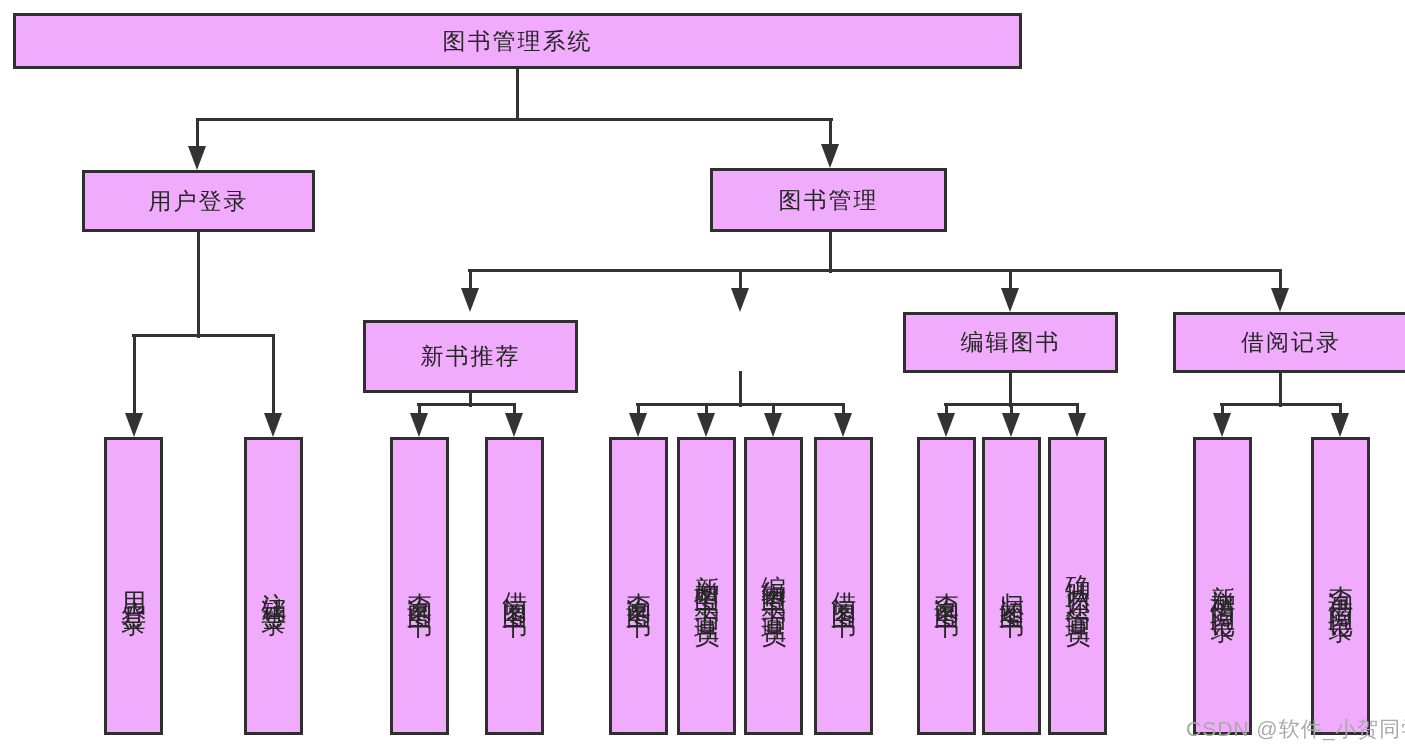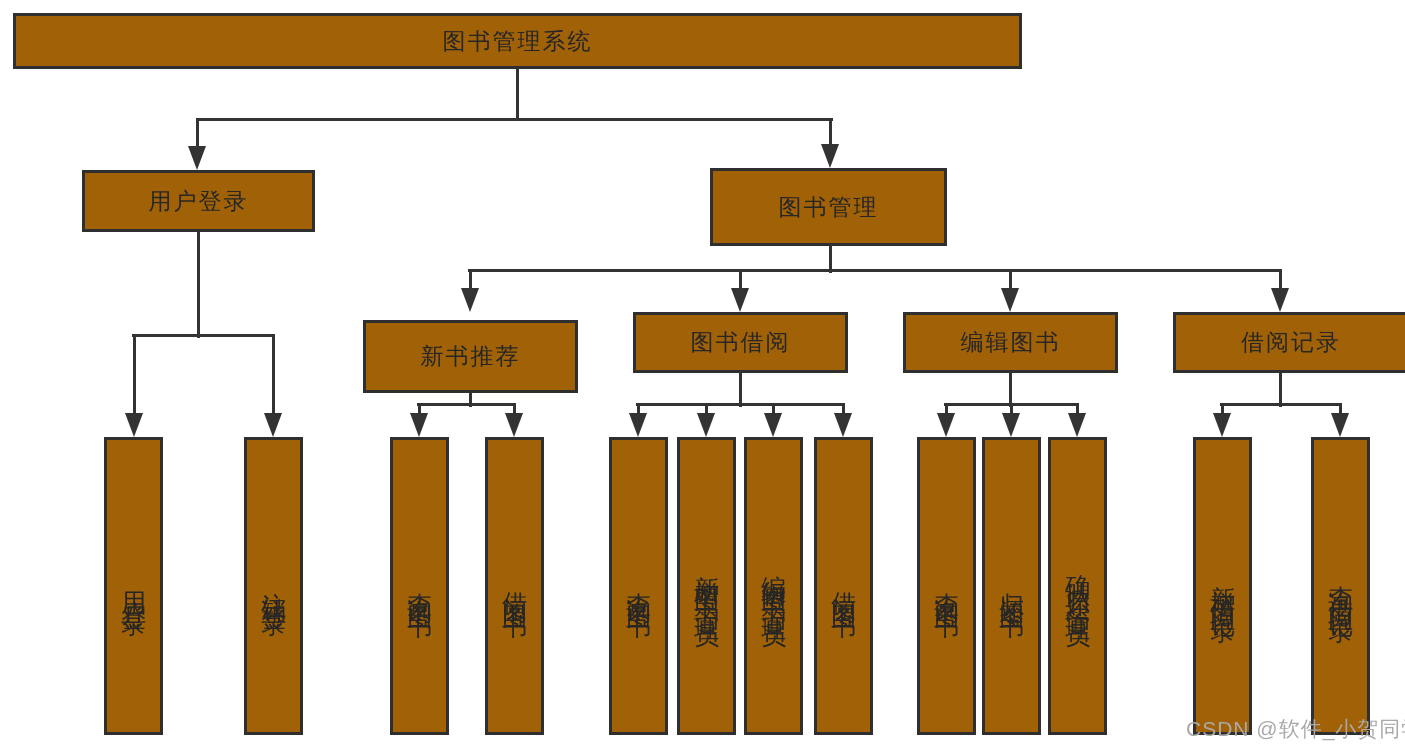--- a/index.html
+++ b/index.html
@@ -2,21 +2,21 @@
 <html><head>
 <meta charset="utf-8">
 <style>
   html,body{margin:0;padding:0;background:#ffffff;}
   .canvas{
     position:relative;width:1405px;height:747px;background:#ffffff;
     font-family:"Liberation Sans",sans-serif;overflow:hidden;
   }
   .box{
     position:absolute;box-sizing:border-box;
-    border:3px solid #2f2f2f;background:#a16207;color:#262626;
+    border:3px solid #2f2f2f;background:#f0abfc;color:#262626;
     display:flex;align-items:center;justify-content:center;
   }
   .hlabel{font-size:23px;letter-spacing:2px;white-space:nowrap;}
   .vlabel{
     writing-mode:vertical-rl;text-orientation:mixed;
     font-size:25px;letter-spacing:7px;line-height:1.1;white-space:nowrap;
   }
   .vline,.hline{position:absolute;background:#333333;}
   .tri{
     position:absolute;width:0;height:0;
@@ -89,29 +89,26 @@
       <div class="tri" style="left: 1331px; top: 413px;"></div>
     </div>
 
   <div class="box" style="left:13px;top:13px;width:1009px;height:56px">
     <span class="hlabel node-label">图书管理系统</span>
   </div>
 
   <div class="box" style="left:82px;top:170px;width:233px;height:62px">
     <span class="hlabel node-label">用户登录</span>
   </div>
-  <div class="box" style="left:710px;top:168px;width:237px;height:78px">
+  <div class="box" style="left:710px;top:168px;width:237px;height:64px">
     <span class="hlabel node-label">图书管理</span>
   </div>
 
   <div class="box" style="left:363px;top:320px;width:215px;height:73px">
     <span class="hlabel node-label">新书推荐</span>
-  </div>
-  <div class="box" style="left:633px;top:312px;width:215px;height:61px">
-    <span class="hlabel node-label">图书借阅</span>
   </div>
   <div class="box" style="left:903px;top:312px;width:215px;height:61px">
     <span class="hlabel node-label">编辑图书</span>
   </div>
   <div class="box" style="left:1173px;top:312px;width:236px;height:61px">
     <span class="hlabel node-label">借阅记录</span>
   </div>
 
   <div class="box" style="left:104px;top:437px;width:59px;height:298px">
     <span class="vlabel node-label">用户登录</span>

